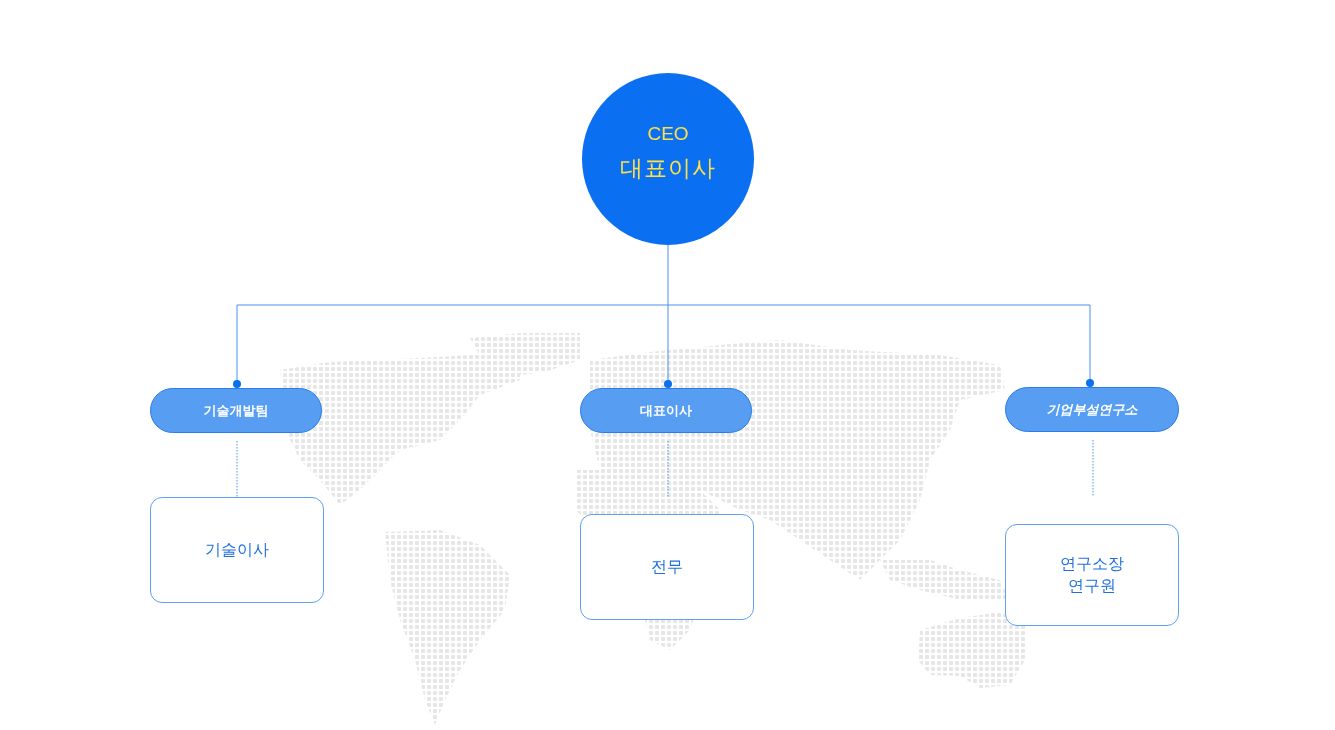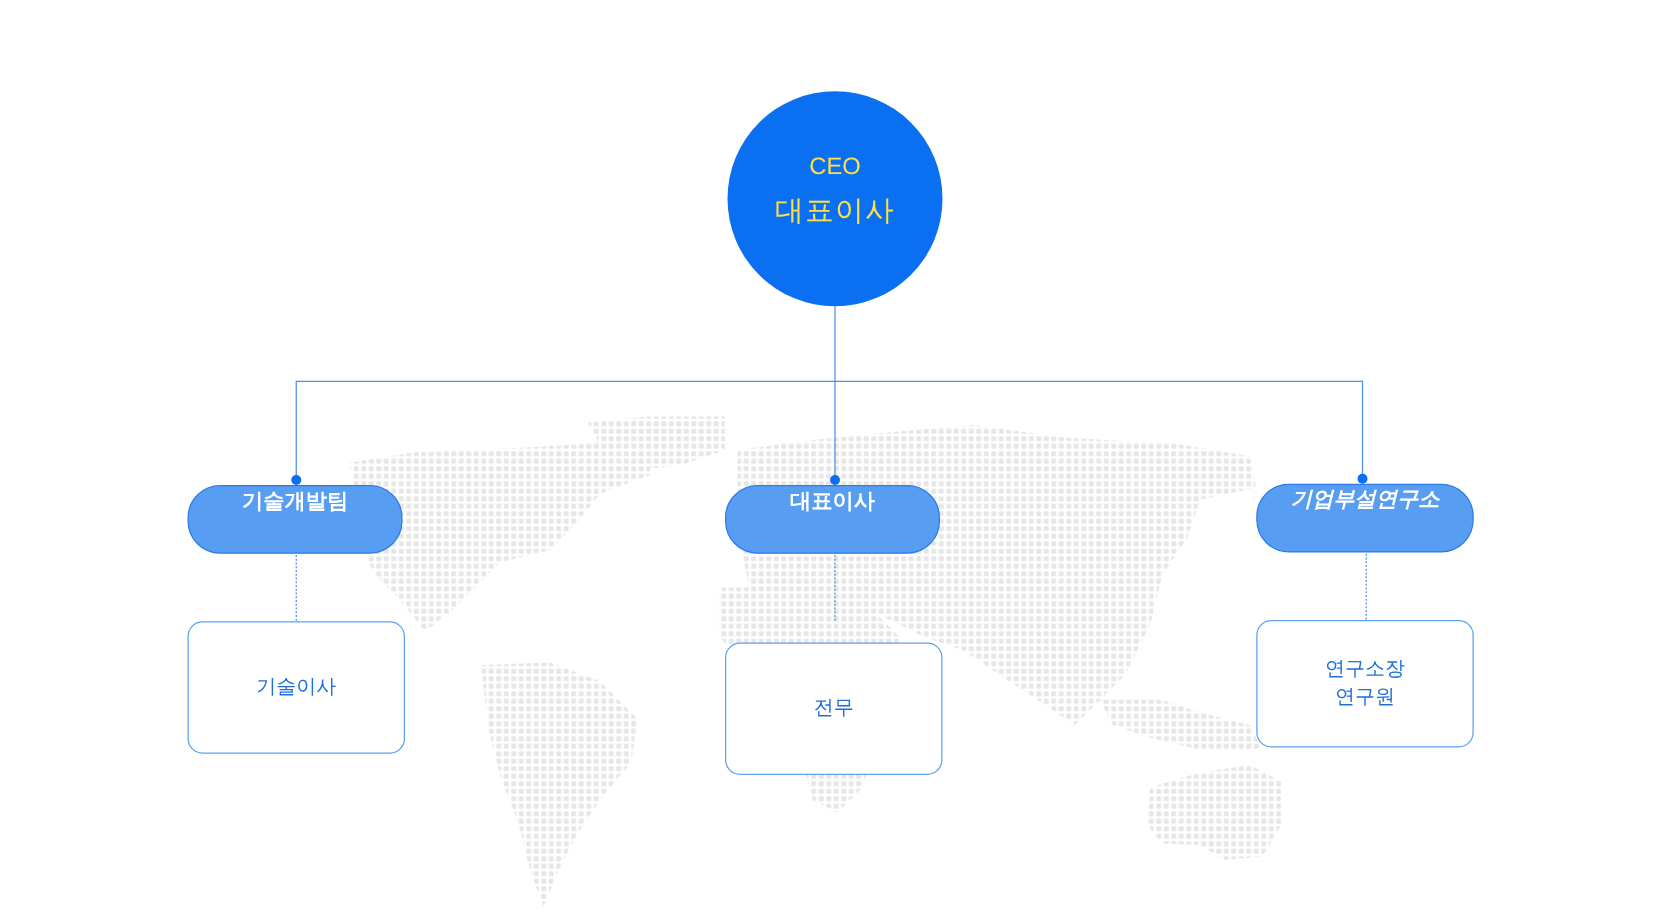--- a/index.html
+++ b/index.html
@@ -4,24 +4,24 @@
 <style>
   html, body { margin:0; padding:0; background:#ffffff; }
   body { width:1335px; height:730px; position:relative; overflow:hidden;
          font-family:"Liberation Sans","DejaVu Sans",sans-serif; }
   .map { position:absolute; left:0; top:0; width:1335px; height:730px; }
   .lines { position:absolute; left:0; top:0; width:1335px; height:730px; }
   .ceo { position:absolute; left:582px; top:73px; width:172px; height:172px;
          border-radius:50%; background:#0a6ff0; color:#fde047; text-align:center; }
   .ceo .en { position:absolute; top:50px; left:0; right:0; font-size:19px; font-weight:400; }
   .ceo .ko { position:absolute; top:80px; left:0; right:0; font-size:23px; font-weight:400; letter-spacing:1px; }
-  .dept { position:absolute; width:172px; height:55px; border-radius:26px;
+  .dept { position:absolute; width:172px; height:45px; border-radius:26px;
           background:#579ef2; border:1px solid #2a7ce8; box-sizing:border-box;
-          color:#fff; font-weight:700; font-size:17px; display:flex;
-          justify-content:center; }
+          color:#fff; font-weight:700; font-size:13px; display:flex;
+          align-items:center; justify-content:center; }
   .role { position:absolute; width:174px; height:106px; border-radius:12px;
           background:#fff; border:1px solid #5ea2f0; box-sizing:border-box;
           color:#1e6fdc; font-size:16px; display:flex; flex-direction:column;
           align-items:center; justify-content:center; line-height:22px; }
 </style>
 </head>
 <body>
 
 <svg class="map" viewBox="0 0 1335 730">
   <defs>
@@ -73,16 +73,16 @@
 <div class="dept" style="left:1005px; top:387px; width:174px;font-style:italic;">
   <span>기업부설연구소</span>
 </div>
 
 <div class="role" style="left:150px; top:497px;">
   <span>기술이사</span>
 </div>
 <div class="role" style="left:580px; top:514px;">
   <span>전무</span>
 </div>
-<div class="role" style="left:1005px; top:496px; height:102px;">
+<div class="role" style="left:1005px; top:524px; height:102px;">
   <span>연구소장</span>
   <span>연구원</span>
 </div>
 
 </body></html>

